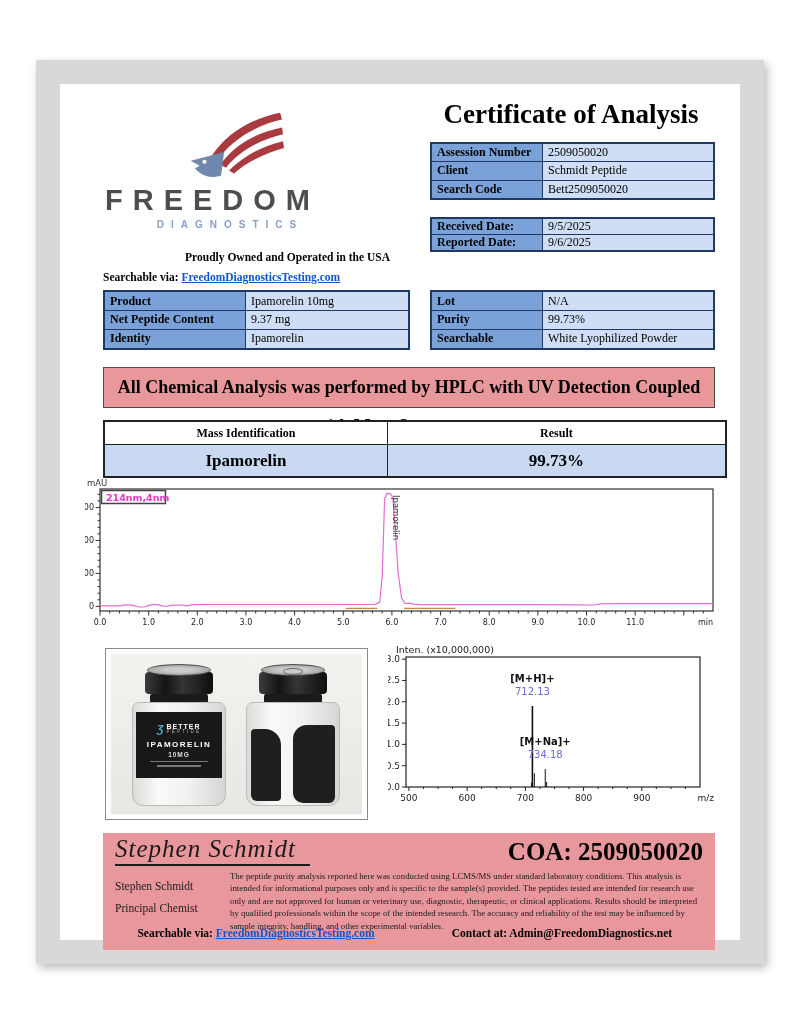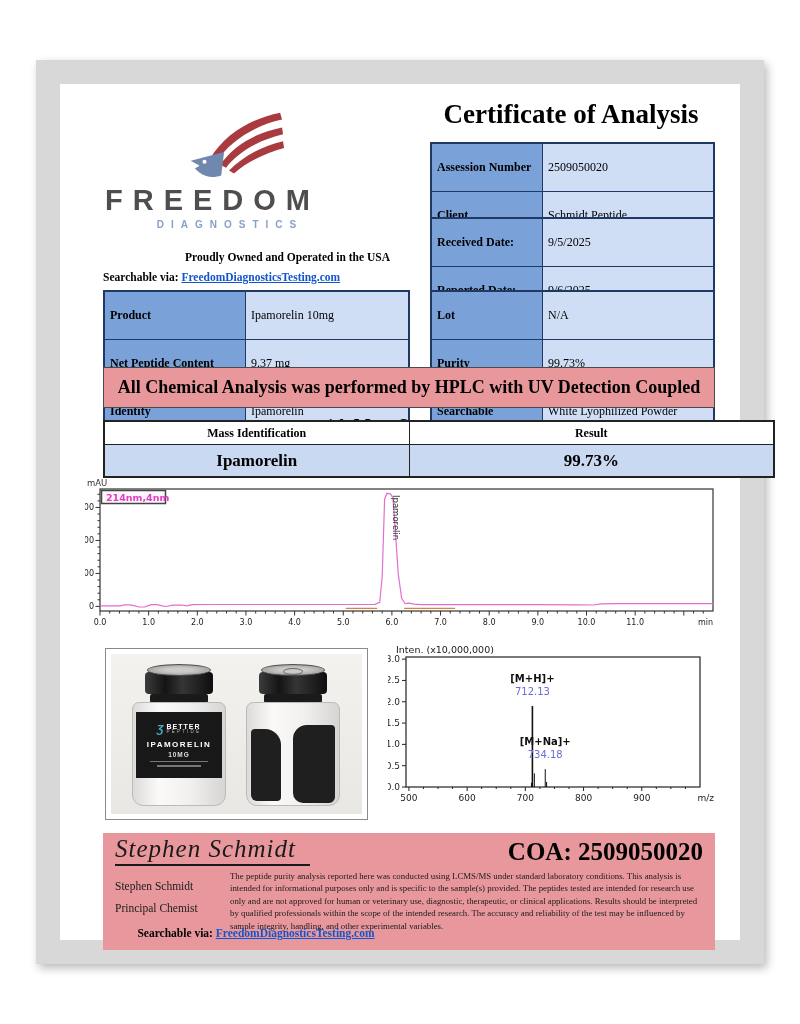--- a/index.html
+++ b/index.html
@@ -22,33 +22,33 @@
   #tagline{left:70px;top:251px;width:320px;text-align:right;font-weight:bold;font-size:11.5px;}
   #searchline{left:103px;top:271px;font-weight:bold;font-size:11.5px;}
   a.doclink{color:#1155cc;text-decoration:underline;font-weight:bold;}
 
   #coa-title{left:424px;top:99px;width:294px;text-align:center;
              font-weight:bold;font-size:27px;}
 
   
   table.kv{border-collapse:collapse;table-layout:fixed;width:100%;height:100%;
            font-size:12px;border:2px solid #203864;}
-  table.kv td{border:1px solid #203864;padding:16px 5px;overflow:hidden;white-space:nowrap;}
+  table.kv td{border:1px solid #203864;padding:0 5px;overflow:hidden;white-space:nowrap;}
   table.kv td.k{background:#7ba2d8;font-weight:bold;}
   table.kv td.v{background:#cfdef5;}
   #info-table{left:430px;top:142px;width:285px;height:58px;}
   #date-table{left:430px;top:217px;width:285px;height:33px;}
   #product-table{left:103px;top:290px;width:307px;height:60px;}
   #lot-table{left:430px;top:290px;width:285px;height:60px;}
 
   #banner{left:103px;top:367px;width:612px;height:41px;background:#e8979b;
           border:1px solid #4a4a4a;box-sizing:border-box;text-align:center;
           font-weight:bold;font-size:18px;line-height:39px;}
 
-  #mass-table{left:103px;top:420px;width:672px;height:51px;}
+  #mass-table{left:103px;top:420px;width:624px;height:51px;}
   table.mass{border-collapse:collapse;table-layout:fixed;width:100%;height:100%;
              border:2px solid #222;}
   table.mass td{border:1px solid #222;text-align:center;}
   table.mass tr.hd td{background:#fff;font-weight:bold;font-size:12px;height:20px;}
   table.mass tr.bd td{background:#c9d9f1;font-weight:bold;font-size:17px;height:29px;}
 
   
   #hplc-wrap{left:85px;top:477px;width:632px;height:162px;}
   #ms-wrap{left:388px;top:644px;width:332px;height:170px;}
   svg{display:block;}
@@ -414,13 +414,17 @@
   <div id="sig-title">Principal Chemist</div>
   <div id="coa-number">COA: 2509050020</div>
   <div id="disclaimer">The peptide purity analysis reported here was conducted using LCMS/MS under standard laboratory conditions. This analysis is intended for informational purposes only and is specific to the sample(s) provided. The peptides tested are intended for research use only and are not approved for human or veterinary use, diagnostic, therapeutic, or clinical applications. Results should be interpreted by qualified professionals within the scope of the intended research. The accuracy and reliability of the test may be influenced by sample integrity, handling, and other experimental variables.</div>
 </div>
 
 <div class="abs" id="footer-row">
   <div class="half">
     <span>Searchable via:</span>
     <a href="#" class="doclink">FreedomDiagnosticsTesting.com</a>
   </div>
+  <div class="half">
+    <span>Contact at:</span>
+    <span>Admin@FreedomDiagnostics.net</span>
+  </div>
 </div>
 
 </body></html>

